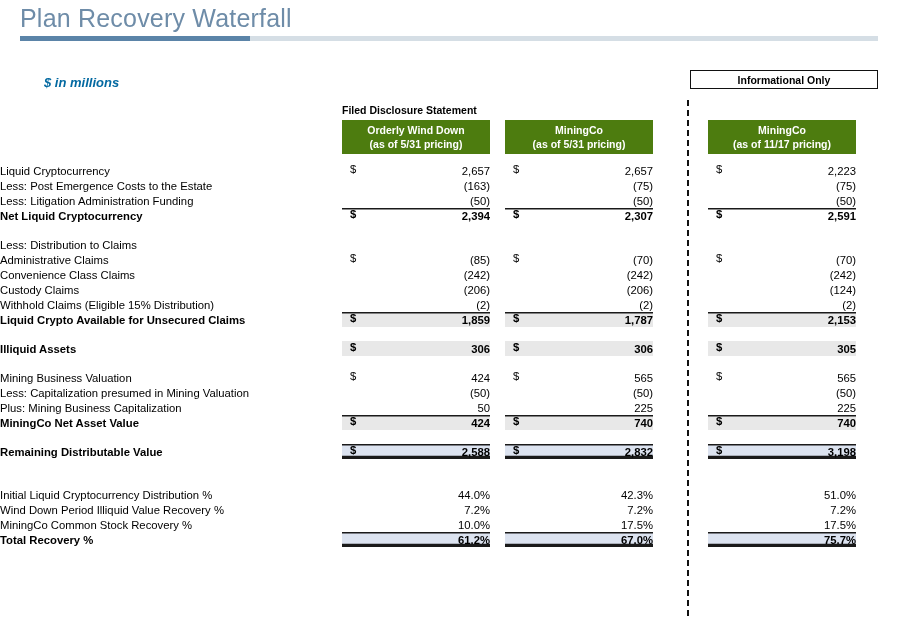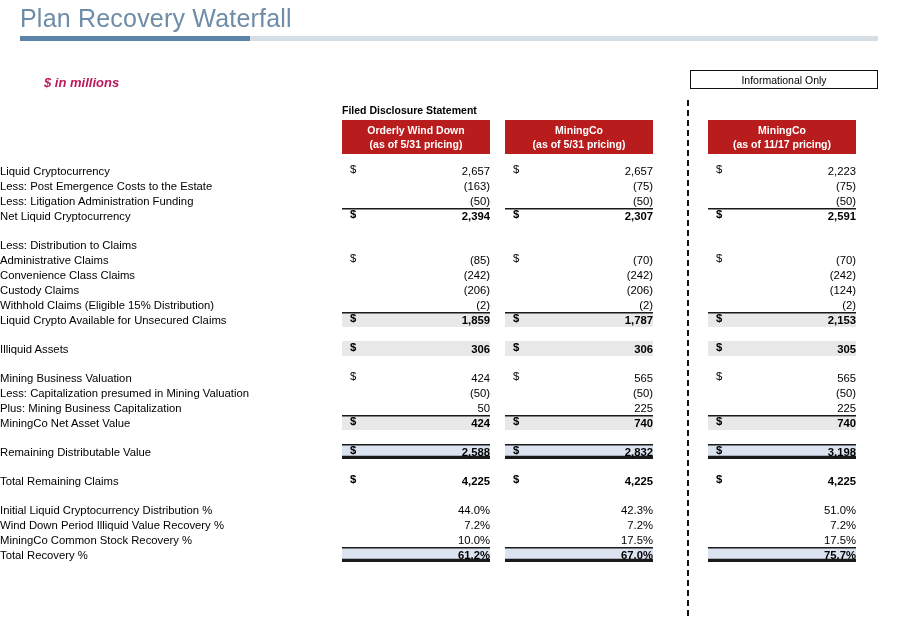--- a/index.html
+++ b/index.html
@@ -18,49 +18,49 @@
     position:absolute;left:20px;top:4px;
     font-size:25px;font-weight:400;color:#6E8CA8;
     letter-spacing:.2px;white-space:nowrap;
   }
   #title-rule-dark{position:absolute;left:20px;top:36px;width:230px;height:5px;background:#5B84A8;}
   #title-rule-light{position:absolute;left:250px;top:36px;width:628px;height:5px;background:#D5DEE5;}
 
   
   #units-label{
     position:absolute;left:44px;top:75px;
-    font-size:13px;font-style:italic;font-weight:700;color:#be185d;
+    font-size:13px;font-style:italic;font-weight:700;color:#0369a1;
     white-space:nowrap;
   }
 
   
   #informational-box{
     position:absolute;left:690px;top:70px;width:186px;height:17px;
     border:1.5px solid #111;background:#fff;
-    font-size:10.5px;font-weight:400;
+    font-size:10.5px;font-weight:700;
     display:flex;align-items:center;justify-content:center;
     white-space:nowrap;
   }
 
   
   #filed-caption{
     position:absolute;left:342px;top:104px;
     font-size:10.5px;font-weight:700;white-space:nowrap;
   }
 
   
   #vertical-divider{
     position:absolute;left:687px;top:100px;width:0;height:516px;
     border-left:2px dashed #111;
   }
 
   
   .col-header{
     position:absolute;top:120px;height:34px;
-    background:#b91c1c;color:#fff;
+    background:#4d7c0f;color:#fff;
     font-size:10.5px;font-weight:700;line-height:1.35;
     display:flex;flex-direction:column;align-items:center;justify-content:center;
     white-space:nowrap;
   }
   #col-header-0{left:342px;width:148px;}
   #col-header-1{left:505px;width:148px;}
   #col-header-2{left:708px;width:148px;}
 
   
   #waterfall-table{
@@ -78,21 +78,21 @@
   .c-sep2{width:55px;}
   .c-tail{width:42px;}
 
   tr.row{height:15px;padding-left:44px;}
   tr.row.spacer{height:14px;}
 
   .label-cell{
     padding-left:30px;white-space:nowrap;
   }
   .label-cell.ind1{padding-left:44px;}
-  .label-cell.bold{font-weight:400;}
+  .label-cell.bold{font-weight:700;}
 
   
   .val{
     position:relative;height:15px;
     padding:0 6px 0 0;
     text-align:right;white-space:nowrap;
   }
   .val .cur{position:absolute;left:8px;top:0;}
   .val.bold, .val.bold .cur{font-weight:700;}
 
@@ -348,30 +348,20 @@
       <tr class="row spacer">
         <td class="label-cell"></td>
         <td></td>
         <td></td>
         <td></td>
         <td></td>
         <td></td>
         <td></td>
         <td></td>
       </tr>
-      <tr class="row">
-        <td class="label-cell bold">Total Remaining Claims</td>
-        <td></td>
-        <td class="val bold"><span class="cur">$</span><span>4,225</span></td>
-        <td class="c-sep1"></td>
-        <td class="val bold"><span class="cur">$</span><span>4,225</span></td>
-        <td class="c-sep2"></td>
-        <td class="val bold"><span class="cur">$</span><span>4,225</span></td>
-        <td></td>
-      </tr>
       <tr class="row spacer">
         <td class="label-cell"></td>
         <td></td>
         <td></td>
         <td></td>
         <td></td>
         <td></td>
         <td></td>
         <td></td>
       </tr>

